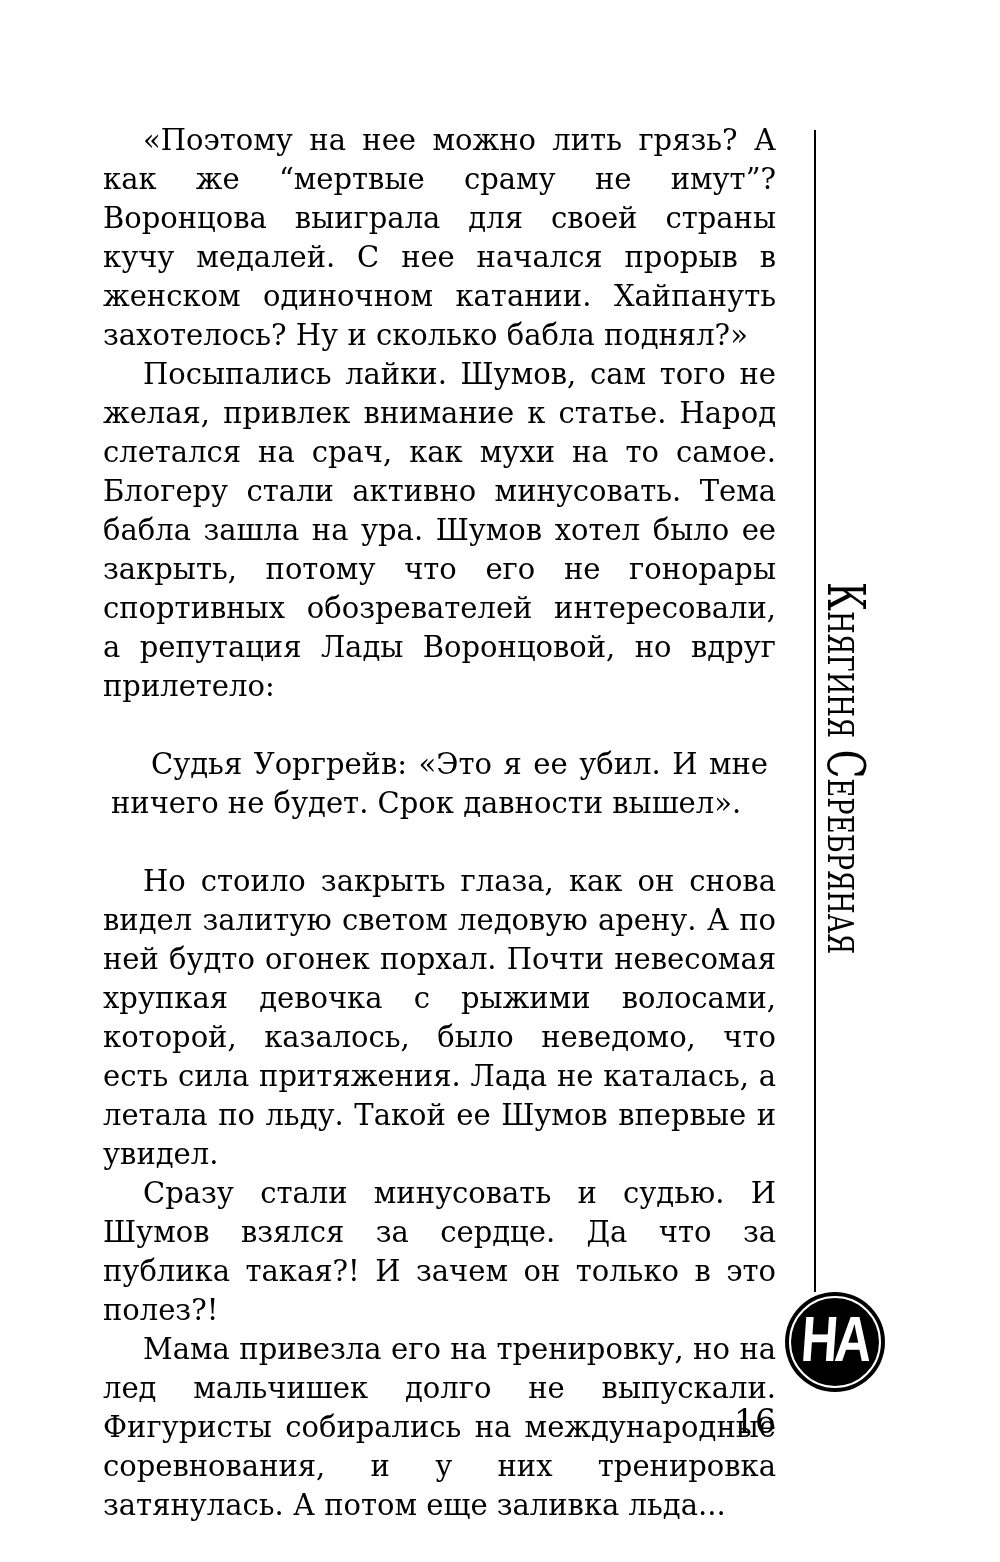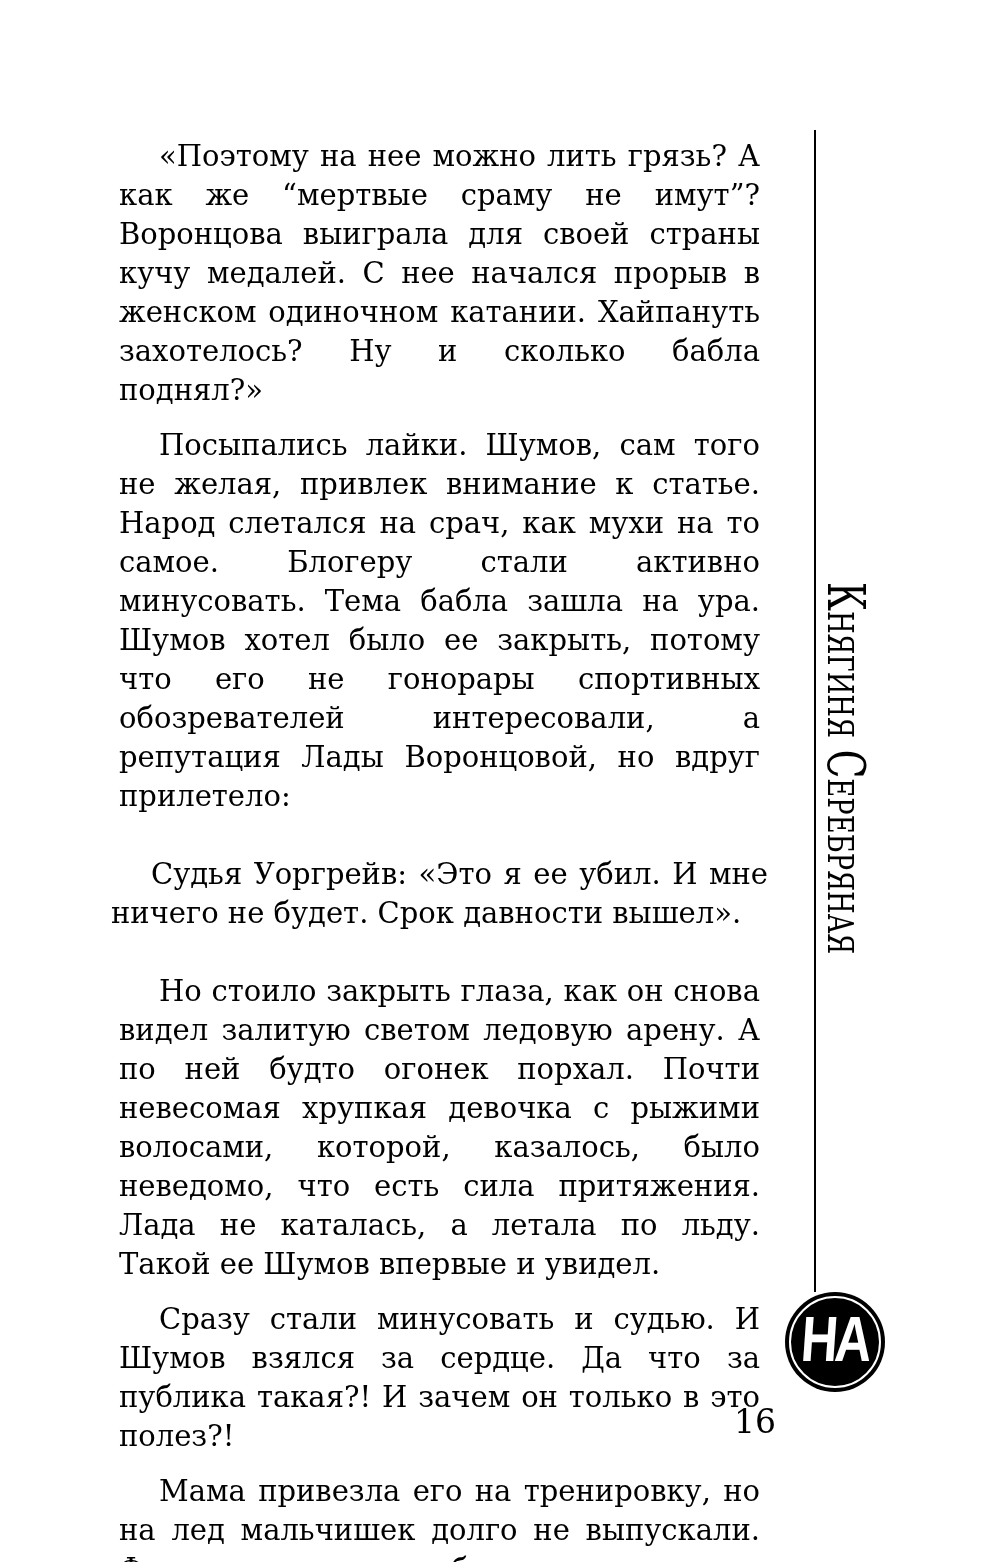--- a/index.html
+++ b/index.html
@@ -19,21 +19,21 @@
   .text-block {
     position: absolute;
     left: 103px;
     top: 121px;
     width: 673px;
     font-size: 29px;
     line-height: 39px;
     text-align: justify;
   }
   .para {
-    margin: 16px;
+    margin: 0;
     text-indent: 40px;
   }
   .para.quote {
     margin: 39px 8px;
   }
   .margin-rule {
     position: absolute;
     left: 814px;
     top: 130px;
     width: 2px;

